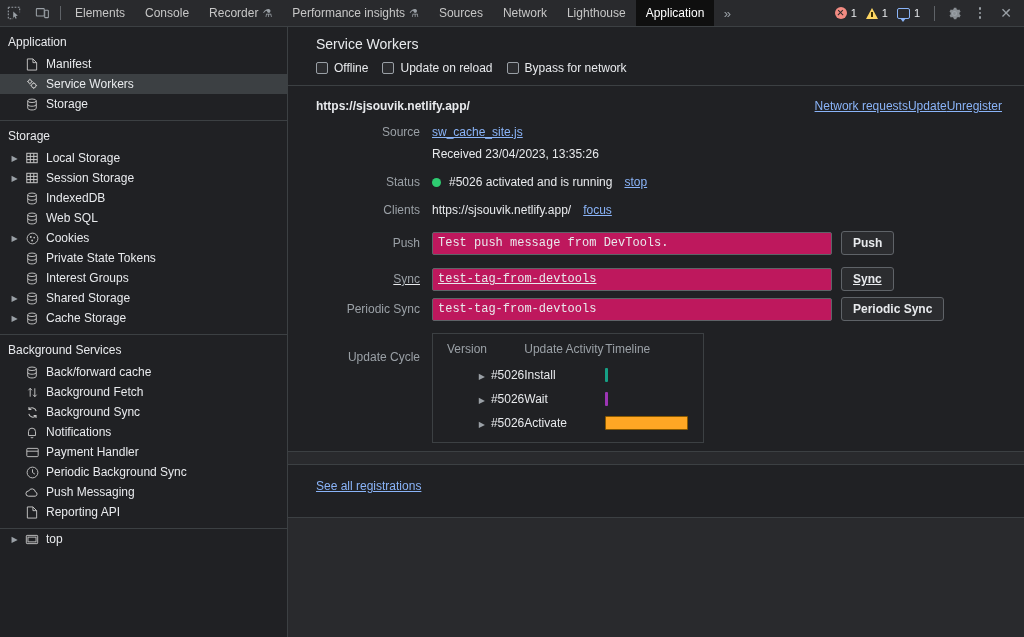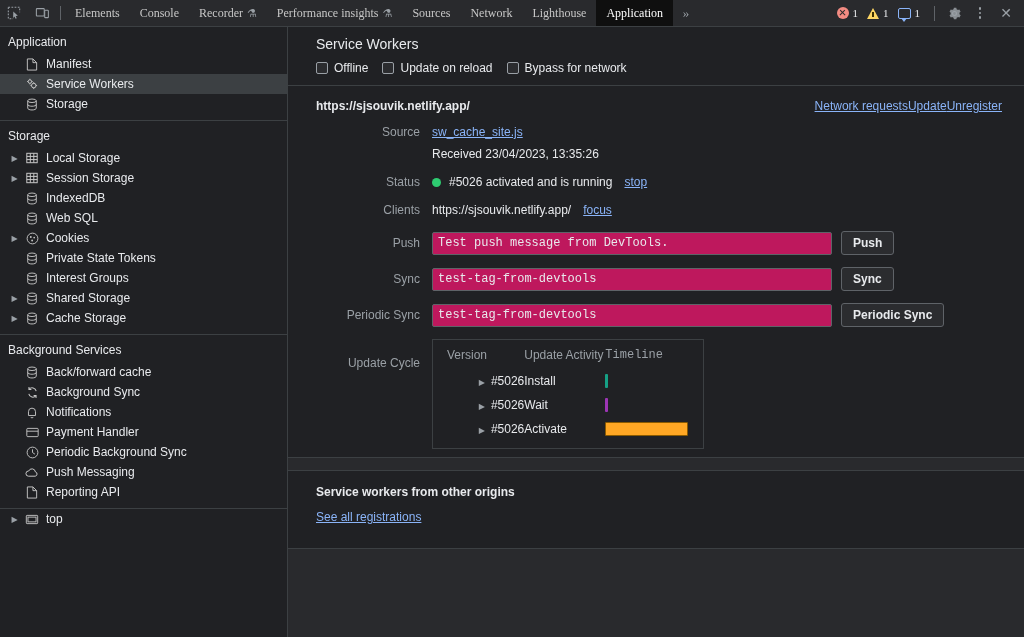--- a/index.html
+++ b/index.html
@@ -13,21 +13,20 @@
   }
 
   
   .toolbar {
     height: 27px;
     background: #292a2d;
     display: flex;
     align-items: stretch;
     border-bottom: 1px solid #3c4043;
     position: relative;
-    font-family: Liberation Serif, serif;
   }
   .tb-icon {
     width: 28px;
     display: flex; align-items: center; justify-content: center;
     color: #9aa0a6;
   }
   .tb-sep {
     width: 1px; background: #5f6368;
     margin: 6px 4px;
     flex: 0 0 1px;
@@ -243,21 +242,21 @@
     padding: 3px 0 7px 0;
   }
   .uc-table td {
     font-size: 12px;
     color: #e8eaed;
     padding: 5px 0;
     vertical-align: middle;
   }
   .col-ver { width: 92px; padding-left: 14px !important; text-align: right; }
   .col-act { width: 82px; }
-  .col-tl  { width: 98px; font-family: Liberation Mono, monospace; }
+  .col-tl  { width: 98px; }
   .uc-twisty { color: #9aa0a6; font-size: 8px; margin-right: 6px; }
   .bar { height: 14px; border-radius: 1px; display: block; }
 
   .other-block { padding: 14px 0 0 28px; }
   .other-title { font-size: 12px; font-weight: bold; color: #e8eaed; margin-bottom: 11px; }
 
   .gap-strip { height: 14px; background: #292a2d; border-top: 1px solid #3c4043; border-bottom: 1px solid #3c4043; }
   .tail { flex: 1; background: #292a2d; border-top: 1px solid #3c4043; }
 </style>
 </head>
@@ -534,20 +533,32 @@
               <g fill="none" stroke="#c7c7c7" stroke-width="1">
                 <ellipse cx="6" cy="3" rx="4.6" ry="1.9"></ellipse>
                 <path d="M1.4 3v8c0 1 2 1.9 4.6 1.9s4.6-.9 4.6-1.9V3"></path>
                 <path d="M1.4 7c0 1 2 1.9 4.6 1.9s4.6-.9 4.6-1.9"></path>
               </g>
             </svg>
         </span>
         <span class="lbl">Back/forward cache</span>
       </div>
 
+      <div class="row">
+        <span class="twisty"></span>
+        <span class="ico">
+          <svg width="13" height="13" viewBox="0 0 14 14">
+              <g stroke="#c7c7c7" stroke-width="1" fill="none">
+                <path d="M4.5 11.5V2.5M4.5 2.5 2.6 4.6M4.5 2.5 6.4 4.6"></path>
+                <path d="M9.5 2.5v9M9.5 11.5 7.6 9.4M9.5 11.5l1.9-2.1"></path>
+              </g>
+            </svg>
+        </span>
+        <span class="lbl">Background Fetch</span>
+      </div>
 
       <div class="row">
         <span class="twisty"></span>
         <span class="ico">
           <svg width="13" height="13" viewBox="0 0 14 14">
               <g stroke="#c7c7c7" stroke-width="1.1" fill="none">
                 <path d="M11 5.5A4.5 4.5 0 0 0 3.2 3.6"></path>
                 <path d="M3 8.5a4.5 4.5 0 0 0 7.8 1.9"></path>
                 <path d="M3.2 1.2v2.6h2.6M10.8 12.8v-2.6H8.2"></path>
               </g>
@@ -695,21 +706,21 @@
             <a class="lnk" style="margin-left:4px;">focus</a>
           </span>
         </div>
 
         <div class="frow" style="margin-bottom:12px;">
           <span class="flabel">Push</span>
           <input class="inp" value="Test push message from DevTools." style="">
           <button class="btn">Push</button>
         </div>
 
-        <div class="frow" style="margin-bottom:12px;">
+        <div class="frow" style="margin-bottom:6px;text-decoration:underline;">
           <span class="flabel">Sync</span>
           <input class="inp" value="test-tag-from-devtools" style="">
           <button class="btn">Sync</button>
         </div>
 
         <div class="frow" style="margin-bottom:12px;">
           <span class="flabel">Periodic Sync</span>
           <input class="inp" value="test-tag-from-devtools" style="">
           <button class="btn">Periodic Sync</button>
         </div>
@@ -757,20 +768,19 @@
             </table>
           </div>
         </div>
 
       </div>
     </div>
 
     <div class="gap-strip"></div>
 
     <div class="other-block">
-      <div class="other-title">Service workers from other origins</div>
       <a class="lnk">See all registrations</a>
     </div>
 
     <div style="height:24px;"></div>
     <div class="tail"></div>
   </div>
 </div>
 
 </body></html>

